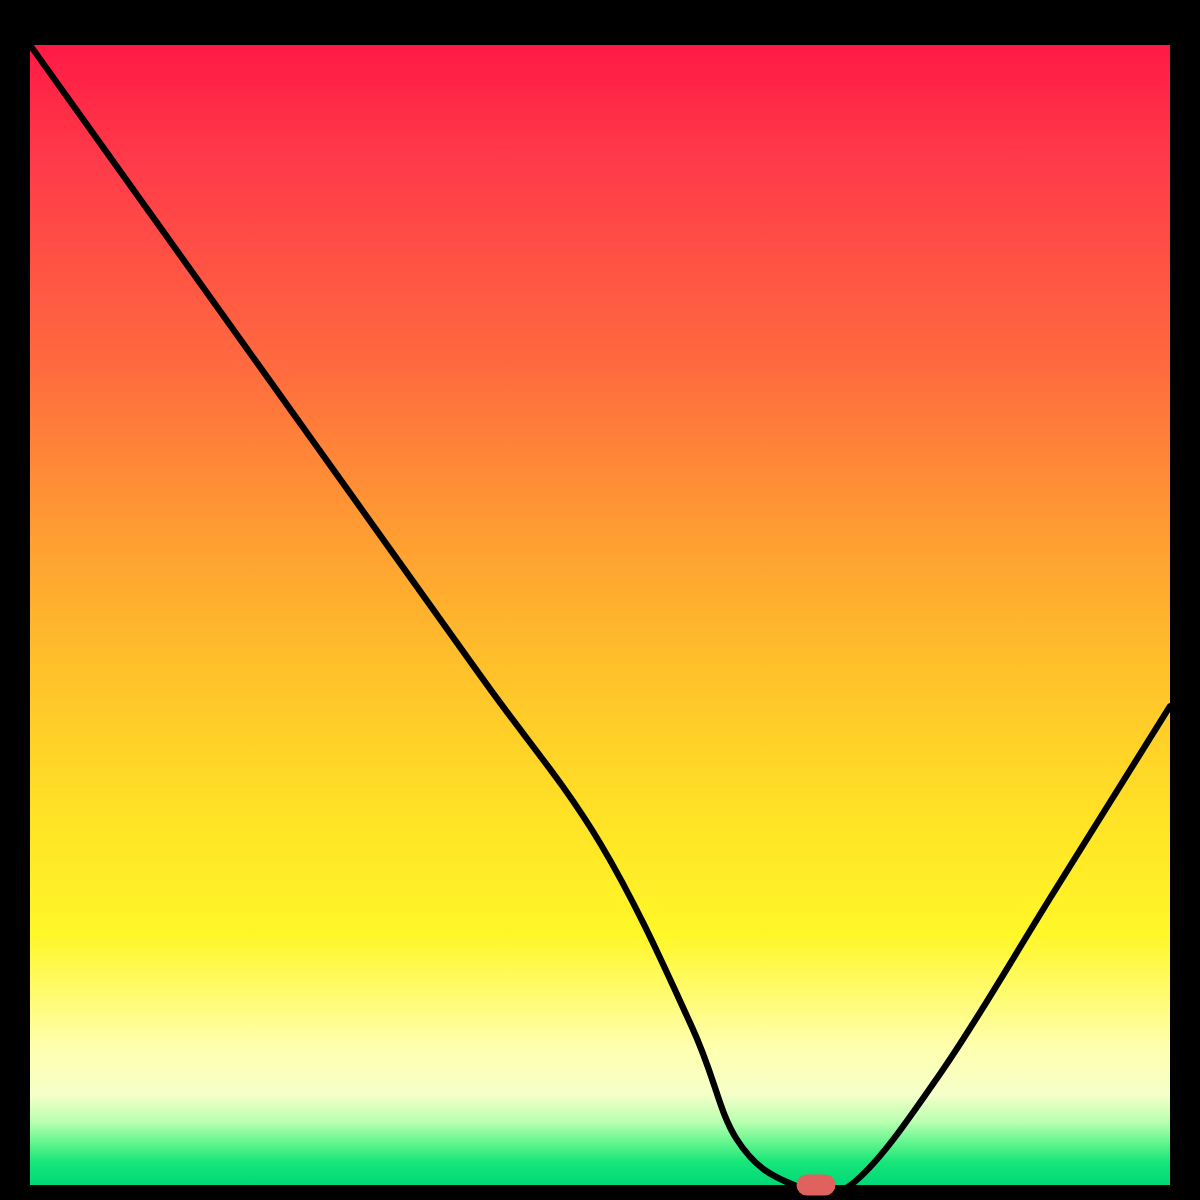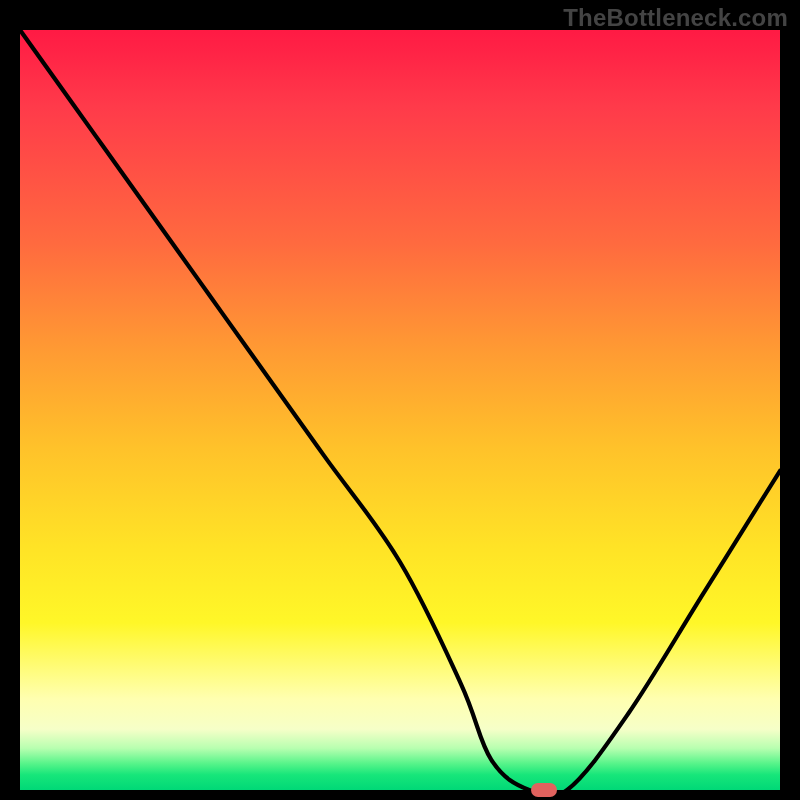--- a/index.html
+++ b/index.html
@@ -74,21 +74,20 @@
     border-radius: 7px;
     background: #e0625e;
     transform: translate(-50%, -50%);
   }
 </style>
 </head>
 <body>
 
 <div class="stage">
 
-  <div class="watermark">TheBottleneck.com</div>
 
   <div class="plot-outer">
     <div class="gradient"></div>
 
     <svg class="curve" viewBox="0 0 760 760" preserveAspectRatio="none">
       <path id="curve-path" fill="none" stroke="#000" stroke-width="4.2" stroke-linecap="round" stroke-linejoin="round" d="M 0.0 0.0 C 13.7 19.2, 48.6 68.1, 76.0 106.4 C 103.4 144.7, 131.5 184.1, 152.0 212.8 C 172.5 241.5, 176.3 246.8, 190.0 266.0 C 203.7 285.2, 207.5 290.5, 228.0 319.2 C 248.5 347.9, 276.6 387.3, 304.0 425.6 C 331.4 463.9, 355.4 491.0, 380.0 532.0 C 404.6 573.0, 424.4 618.0, 440.8 653.6 C 457.2 689.2, 458.9 710.4, 471.2 729.6 C 483.5 748.8, 495.5 754.5, 509.2 760.0 C 522.9 765.5, 529.4 773.7, 547.2 760.0 C 565.0 746.3, 583.4 719.6, 608.0 684.0 C 632.6 648.4, 656.6 606.2, 684.0 562.4 C 711.4 518.6, 746.3 462.7, 760.0 440.8"></path>
     </svg>
 
     <div id="marker" class="marker" style="left: 524.4px; top: 760px; background: rgb(224, 98, 94);"></div>
   </div>

